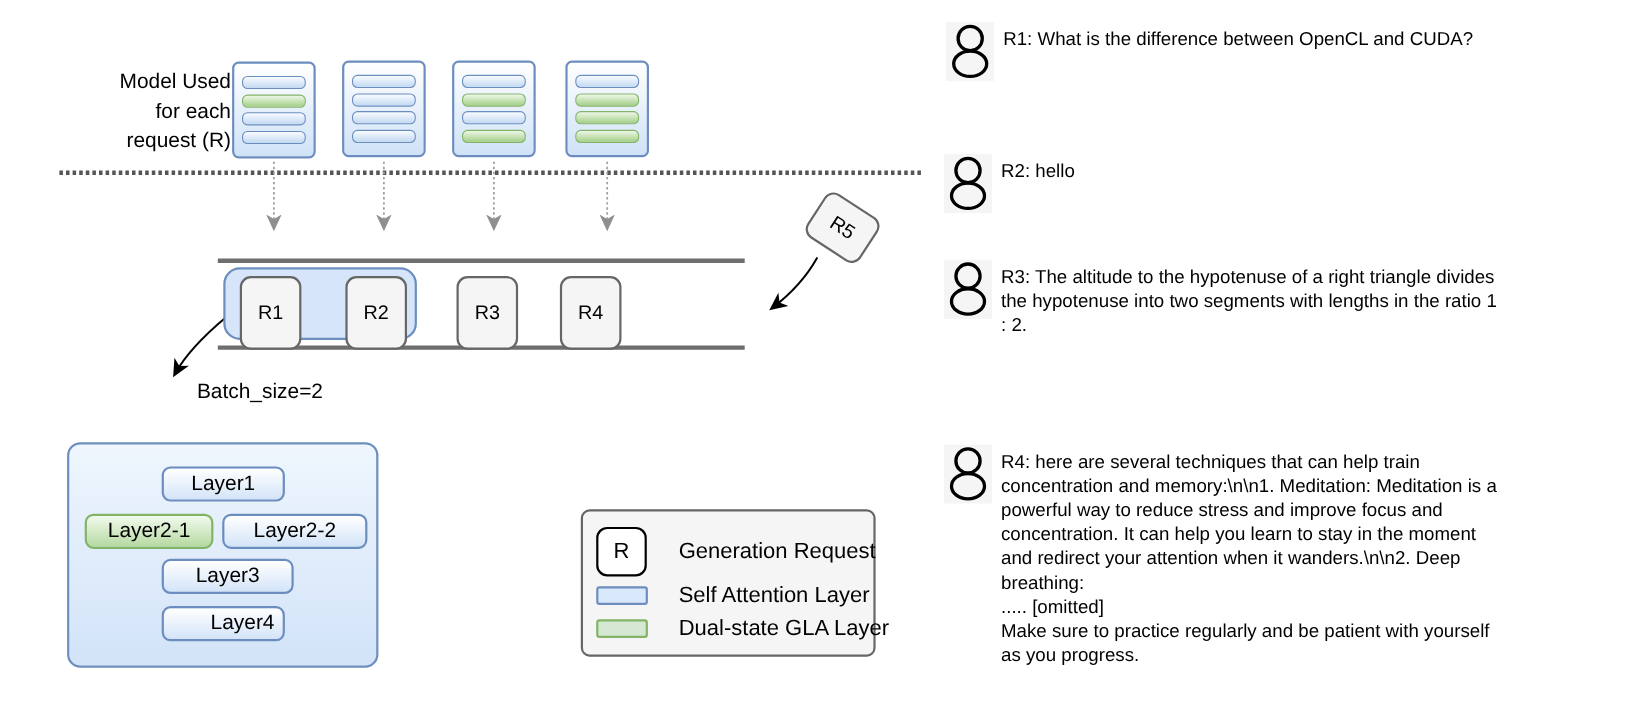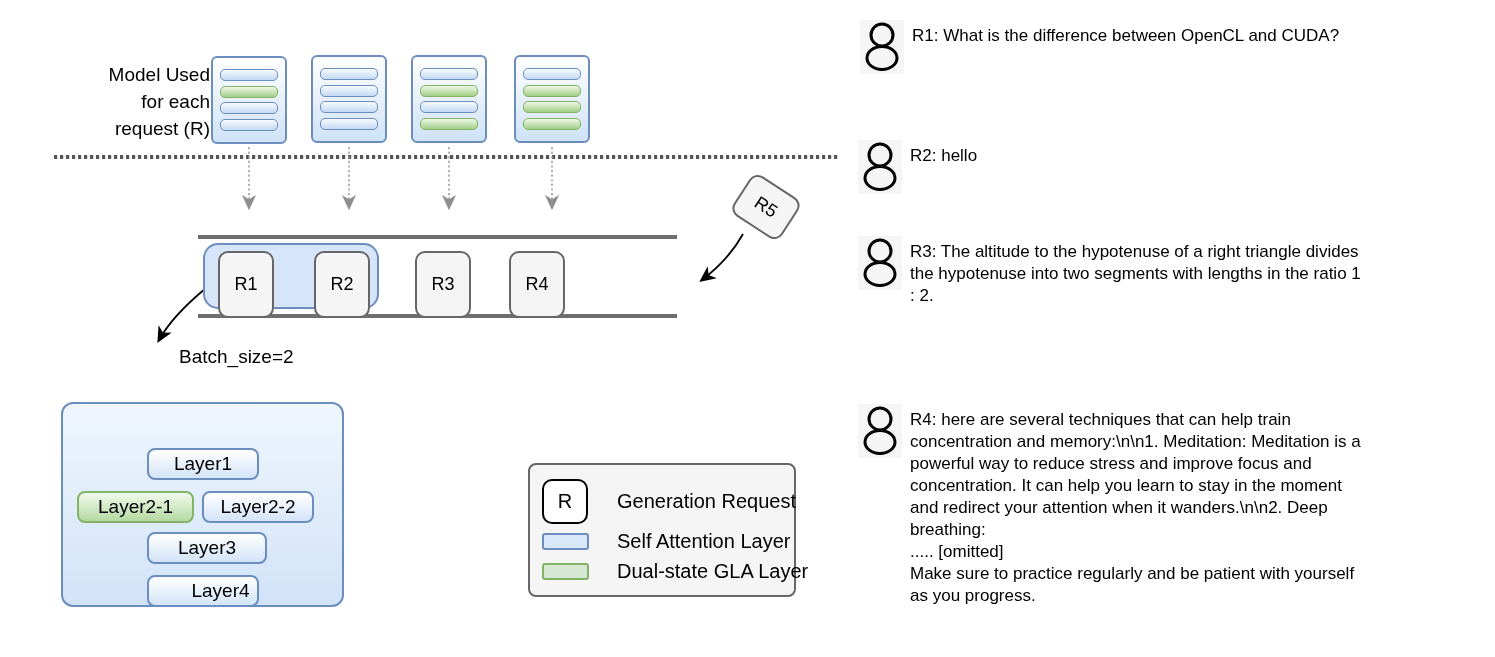--- a/index.html
+++ b/index.html
@@ -40,27 +40,27 @@
   .batch-label { position:absolute; left:179px; top:346px; font-size:19px; }
 
   
   .layers-panel {
     position:absolute; left:61px; top:402px; width:283px; height:205px; box-sizing:border-box;
     border:2px solid #6c8ebf; border-radius:12px;
     background:linear-gradient(180deg,#eff6fd 0%,#d2e3f8 100%);
   }
   .pill {
     position:absolute; height:32px; box-sizing:border-box; border-radius:8px;
-    display:flex; align-items:center; justify-content:center; font-size:19px;margin-top:24px;
+    display:flex; align-items:center; justify-content:center; font-size:19px;
   }
   .pill[data-kind="blue"]  { background:linear-gradient(180deg,#ffffff 0%,#d3e4f8 100%); border:2px solid #6c8ebf; }
   .pill[data-kind="green"] { background:linear-gradient(180deg,#f2faee 0%,#b5d9a1 100%); border:2px solid #82b366; }
   .pill-layer1  { left:84px;  top:20px;  width:112px; }
   .pill-layer21 { left:14px;  top:63px;  width:117px; }
-  .pill-layer22 { left:139px; top:63px;  width:112px; }
+  .pill-layer22 { left:139px; top:63px;  width:132px; }
   .pill-layer3  { left:84px;  top:104px; width:120px; }
   .pill-layer4  { left:84px;  top:147px; width:112px;padding-left:35px; }
 
   
   .legend {
     position:absolute; left:528px; top:463px; width:268px; height:134px; box-sizing:border-box;
     background:#f5f5f5; border:2px solid #666666; border-radius:8px;
   }
   .legend-rbox {
     position:absolute; left:12px; top:14px; width:46px; height:45px; box-sizing:border-box;

